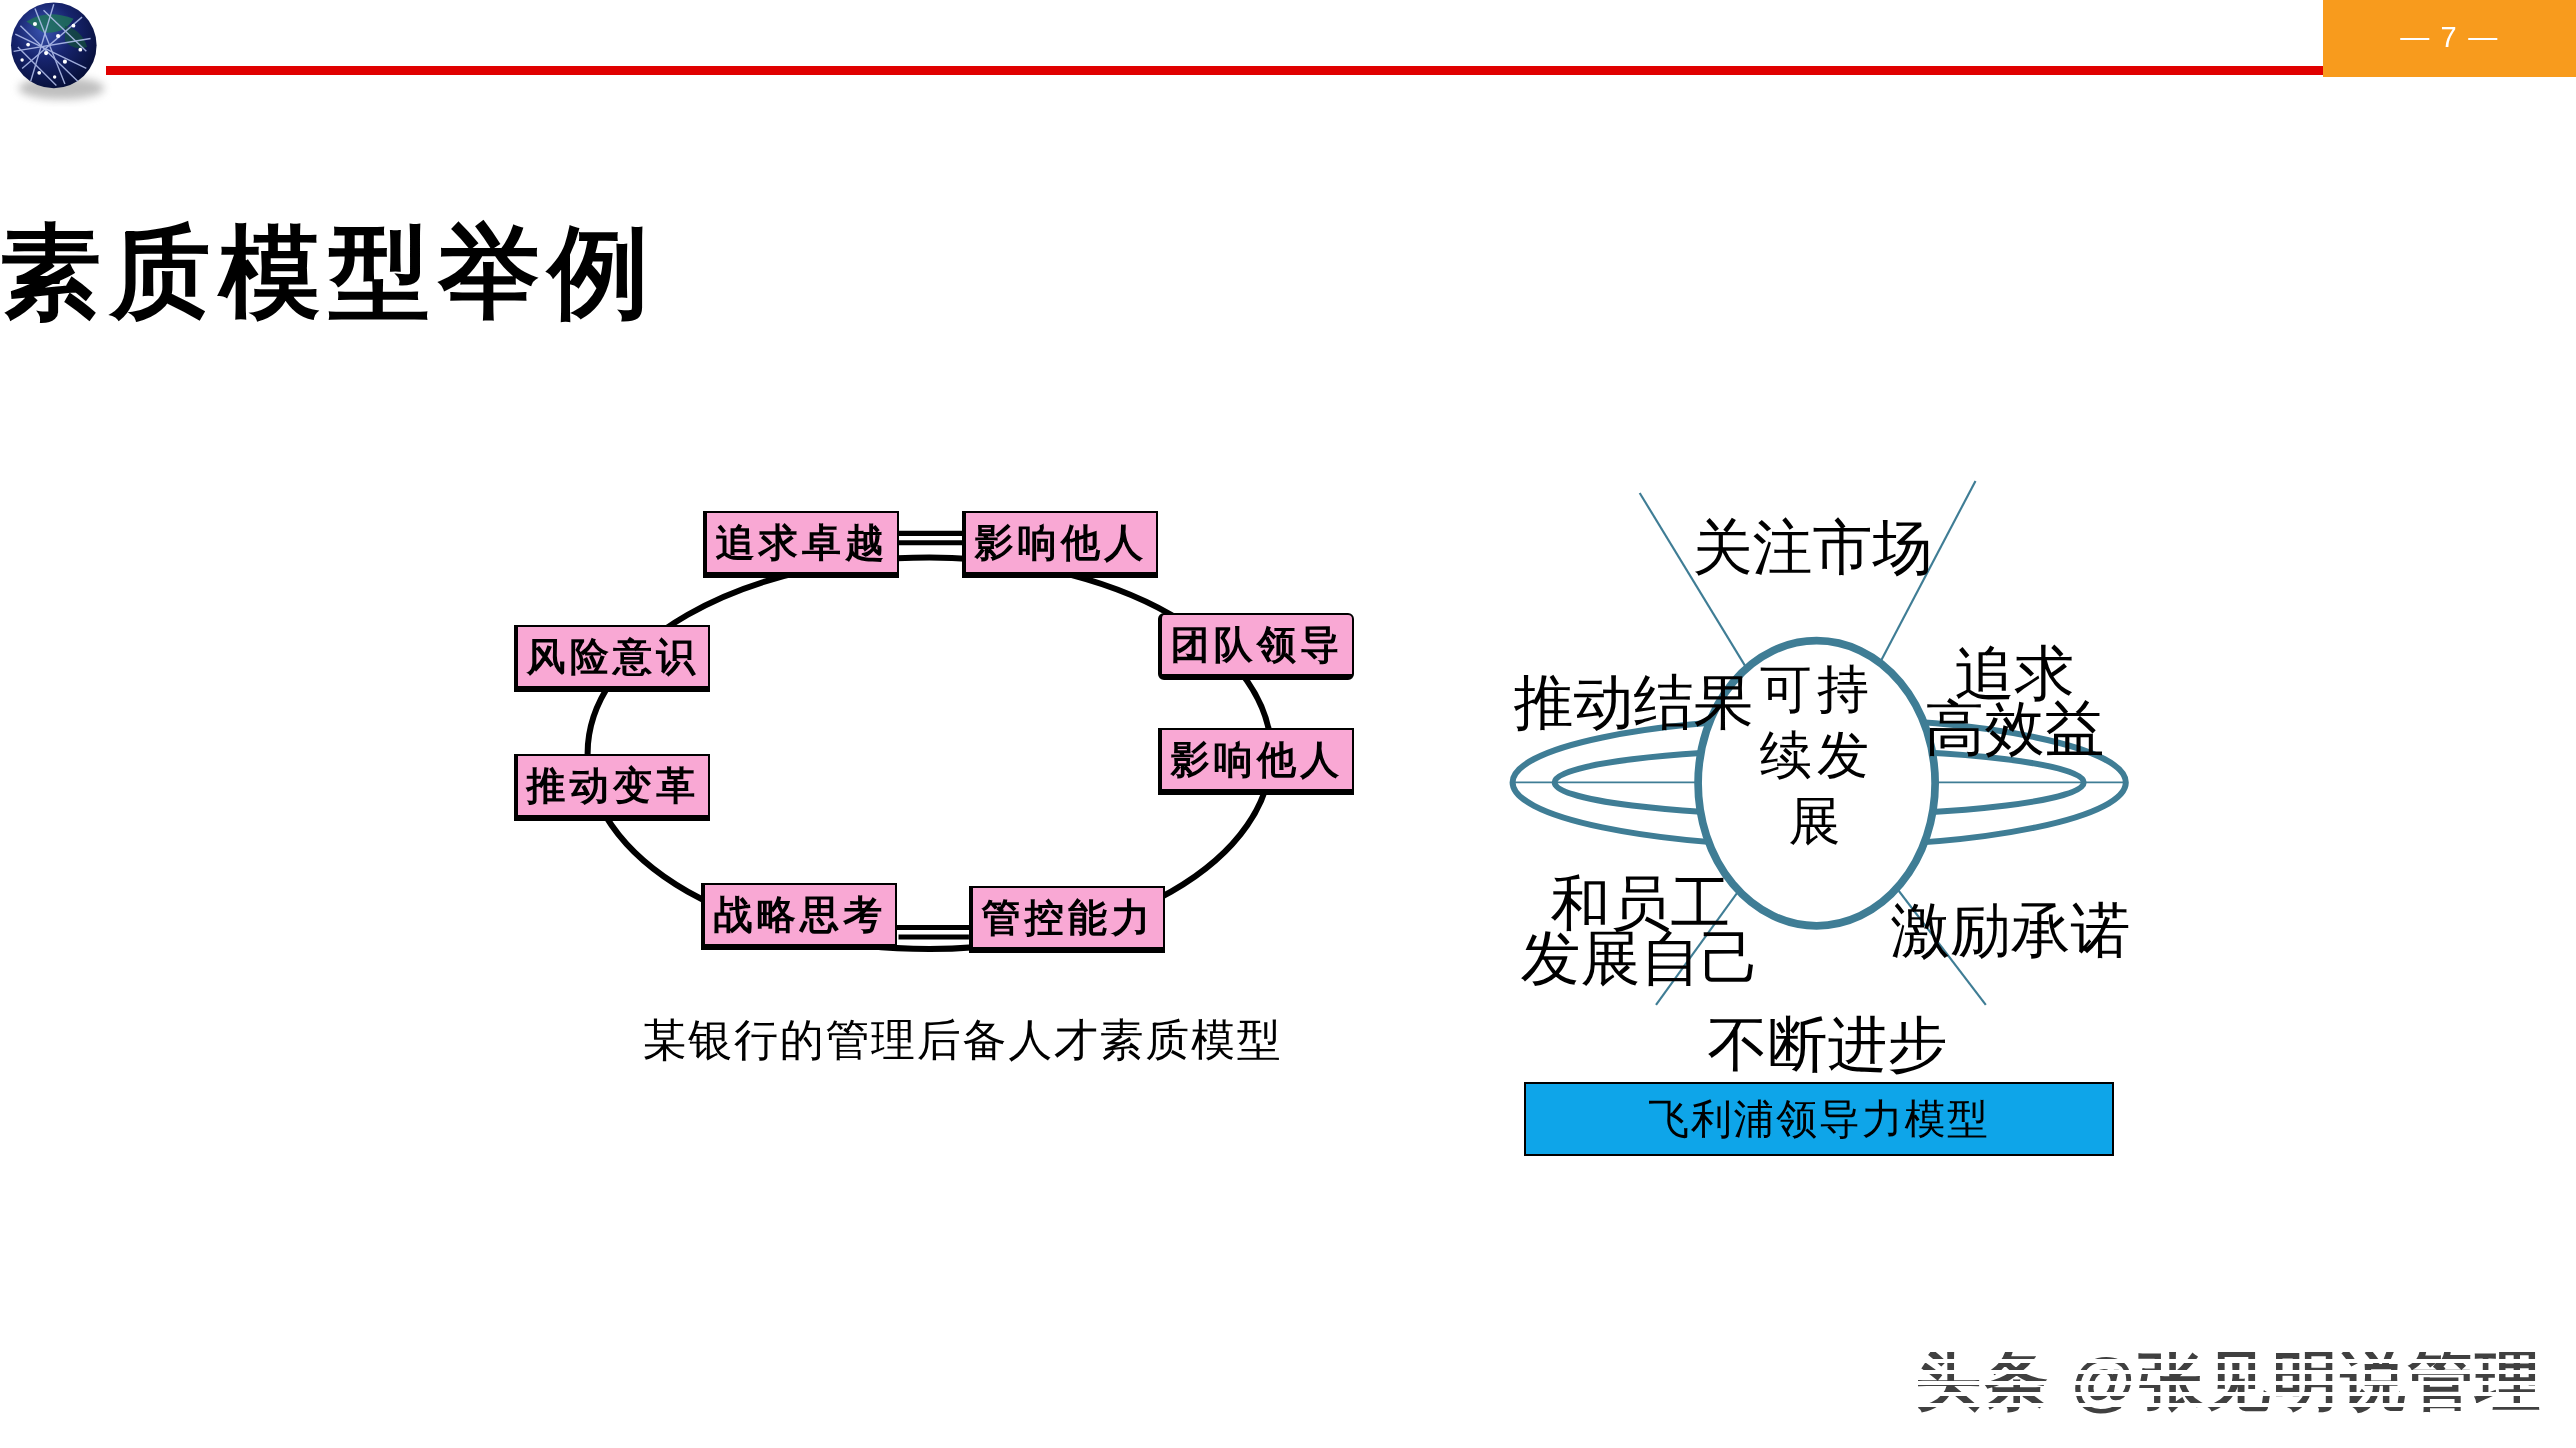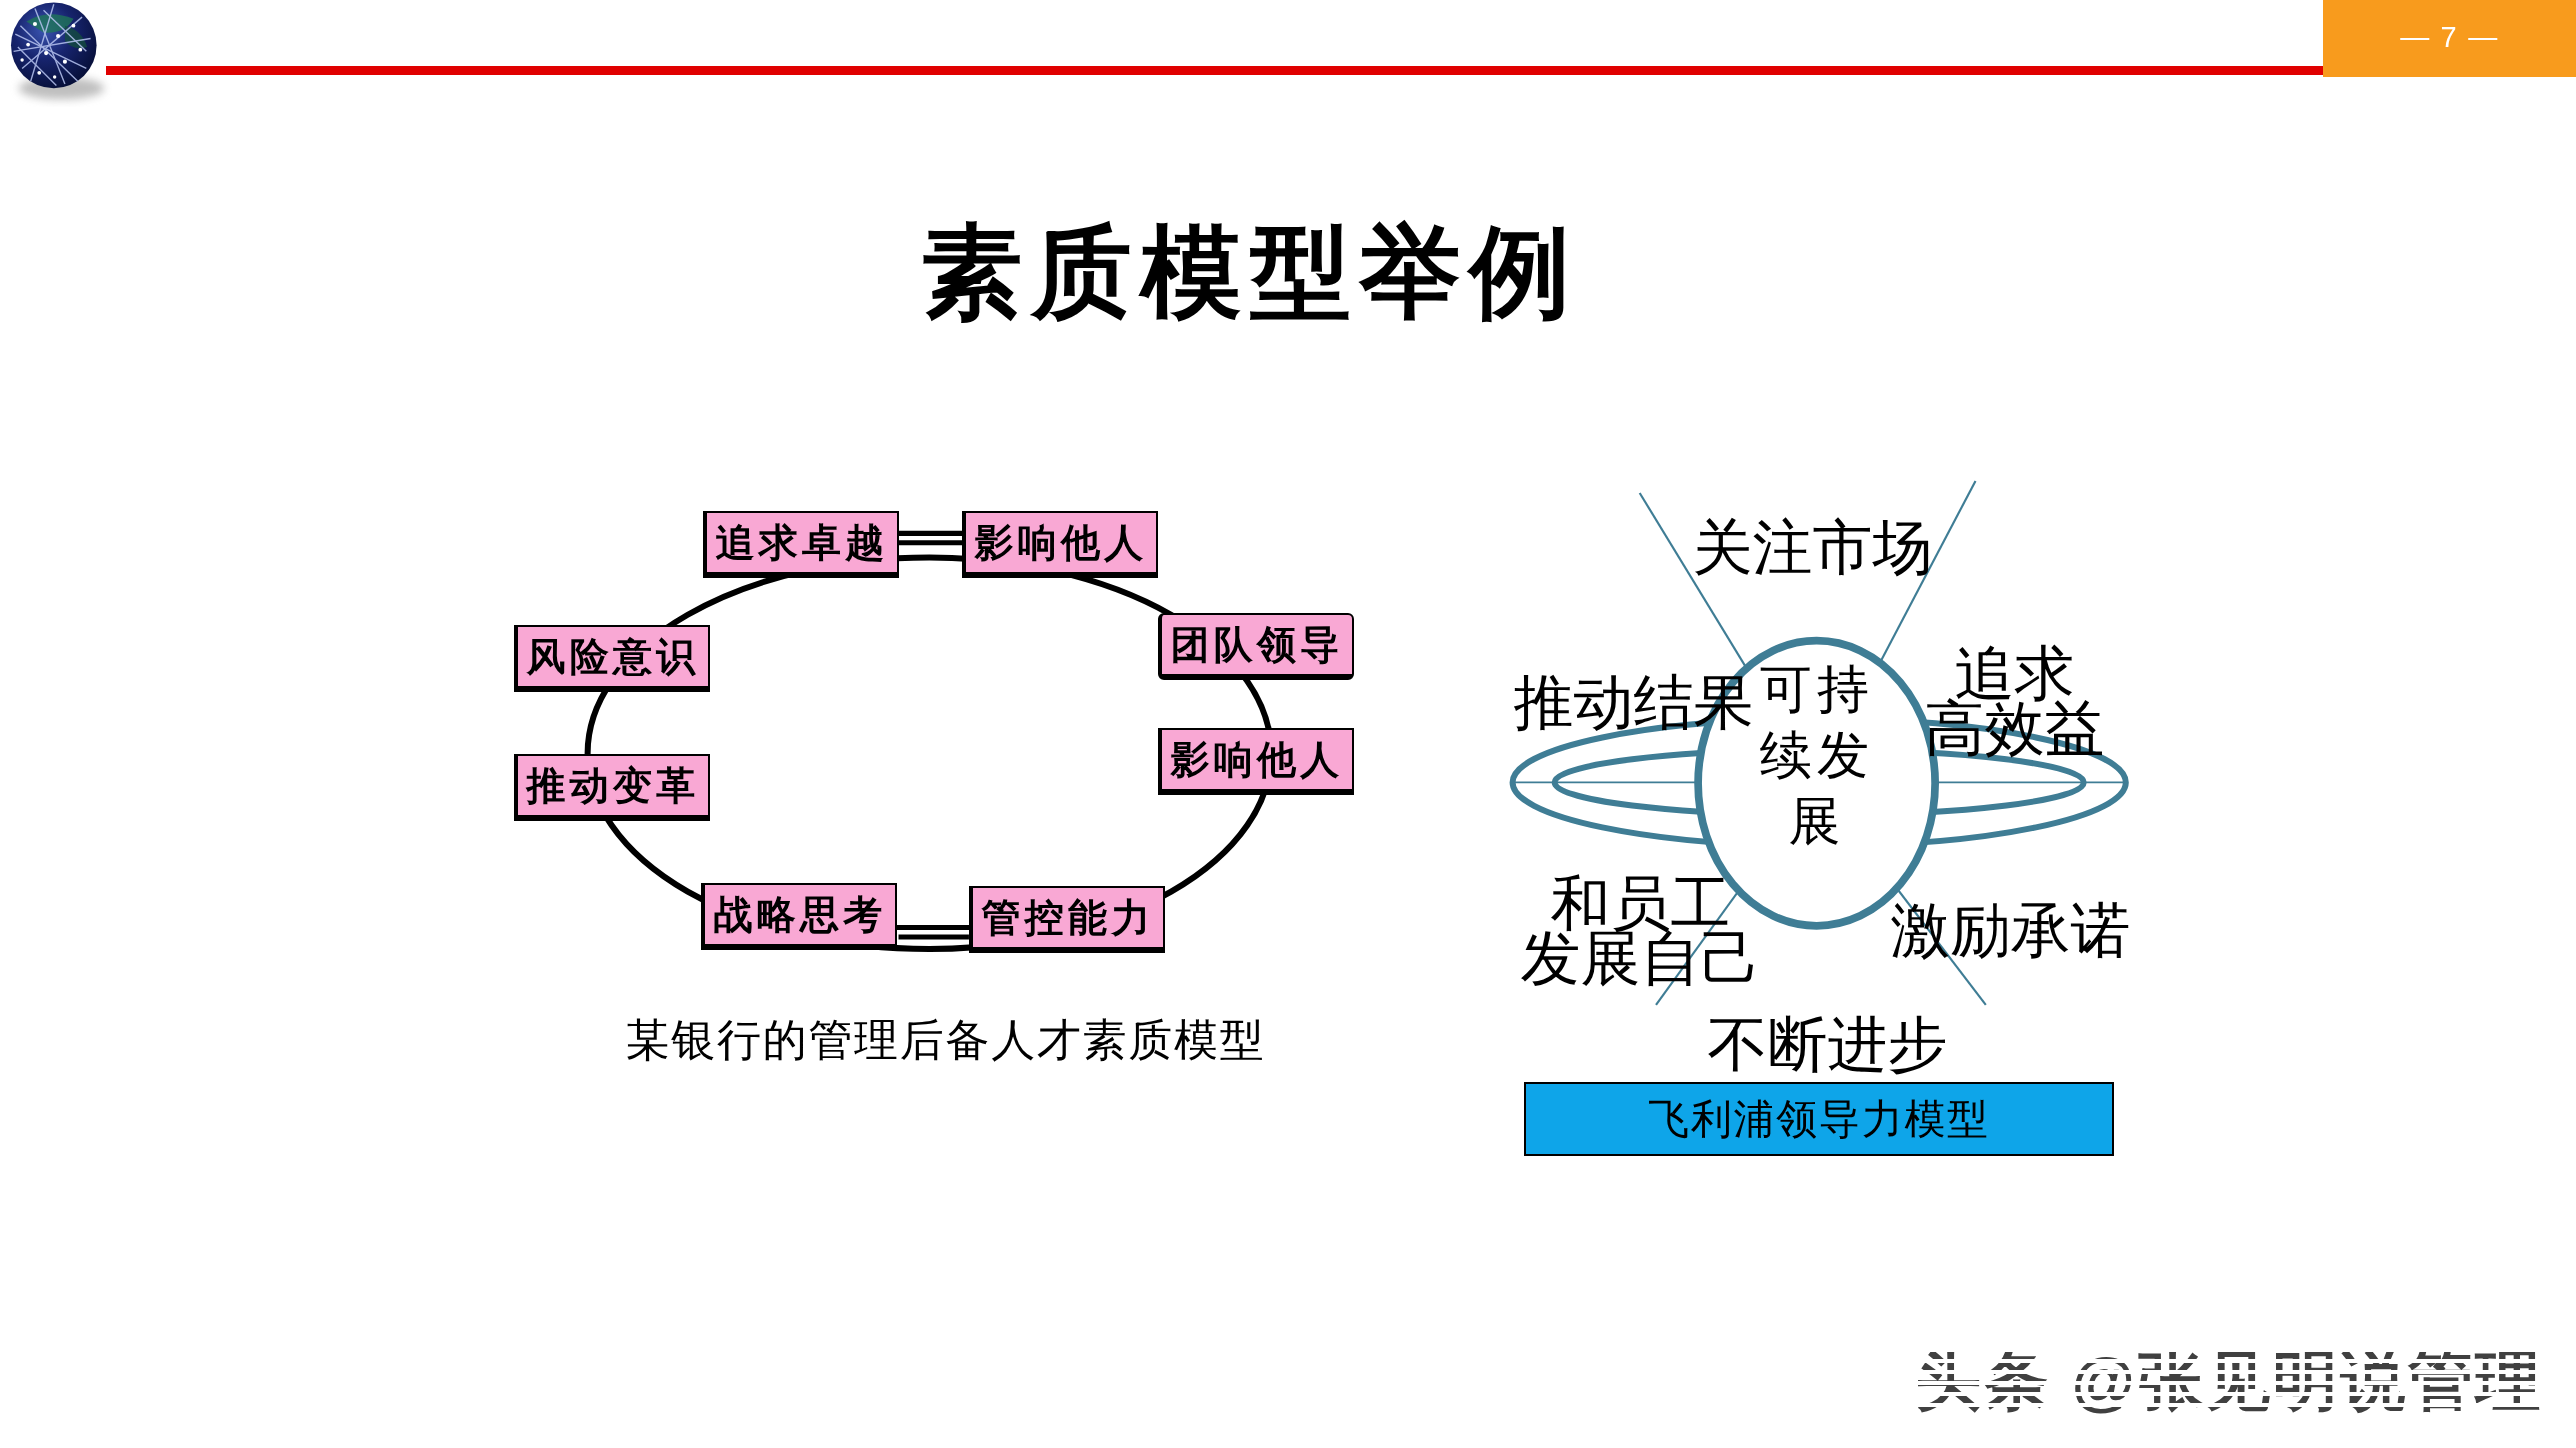--- a/index.html
+++ b/index.html
@@ -12,21 +12,21 @@
   
   #red-line{left:106px;top:66px;width:2218px;height:9.4px;background:#E00000;}
   #page-badge{
     left:2323px;top:0;width:253px;height:77px;background:#F89B1D;
     color:#fff;font-size:29px;text-align:center;line-height:74px;letter-spacing:1.7px;
   }
   #globe-logo{left:5.2px;top:0;}
 
   
   #slide-title{
-    left:0;top:206px;width:2500px;text-align:center;
+    left:0;top:206px;width:2500px;
     font-family:Liberation Sans, sans-serif;font-weight:bold;
     font-size:101px;letter-spacing:8.6px;
   }
 
   
   #diagram-svg{left:0;top:0;}
 
   
   .ybox{
     width:190px;height:59px;background:#f9a8d4;
@@ -36,21 +36,21 @@
   .bx0{left:703px;top:511px;}
   .bx1{left:962px;top:511px;}
   .bx2{left:514px;top:625px;}
   .bx3{left:1158px;top:613px;border-radius:6px;}
   .bx4{left:514px;top:754px;}
   .bx5{left:1158px;top:728px;}
   .bx6{left:701px;top:883px;}
   .bx7{left:969px;top:886px;}
 
   #bank-caption{
-    left:516px;top:1011px;width:859px;text-align:center;
+    left:533px;top:1011px;width:859px;text-align:center;
     font-size:44px;letter-spacing:1.7px;
   }
 
   
   .plabel{font-size:60px;text-align:center;width:275px;line-height:55px;}
   #p-top{left:1675px;top:520px;}
   #p-right-top{left:1877px;top:646px;}
   #p-left{left:1496px;top:675px;}
   #p-right-bottom{left:1873px;top:903px;}
   #p-left-bottom{left:1503px;top:876px;}

